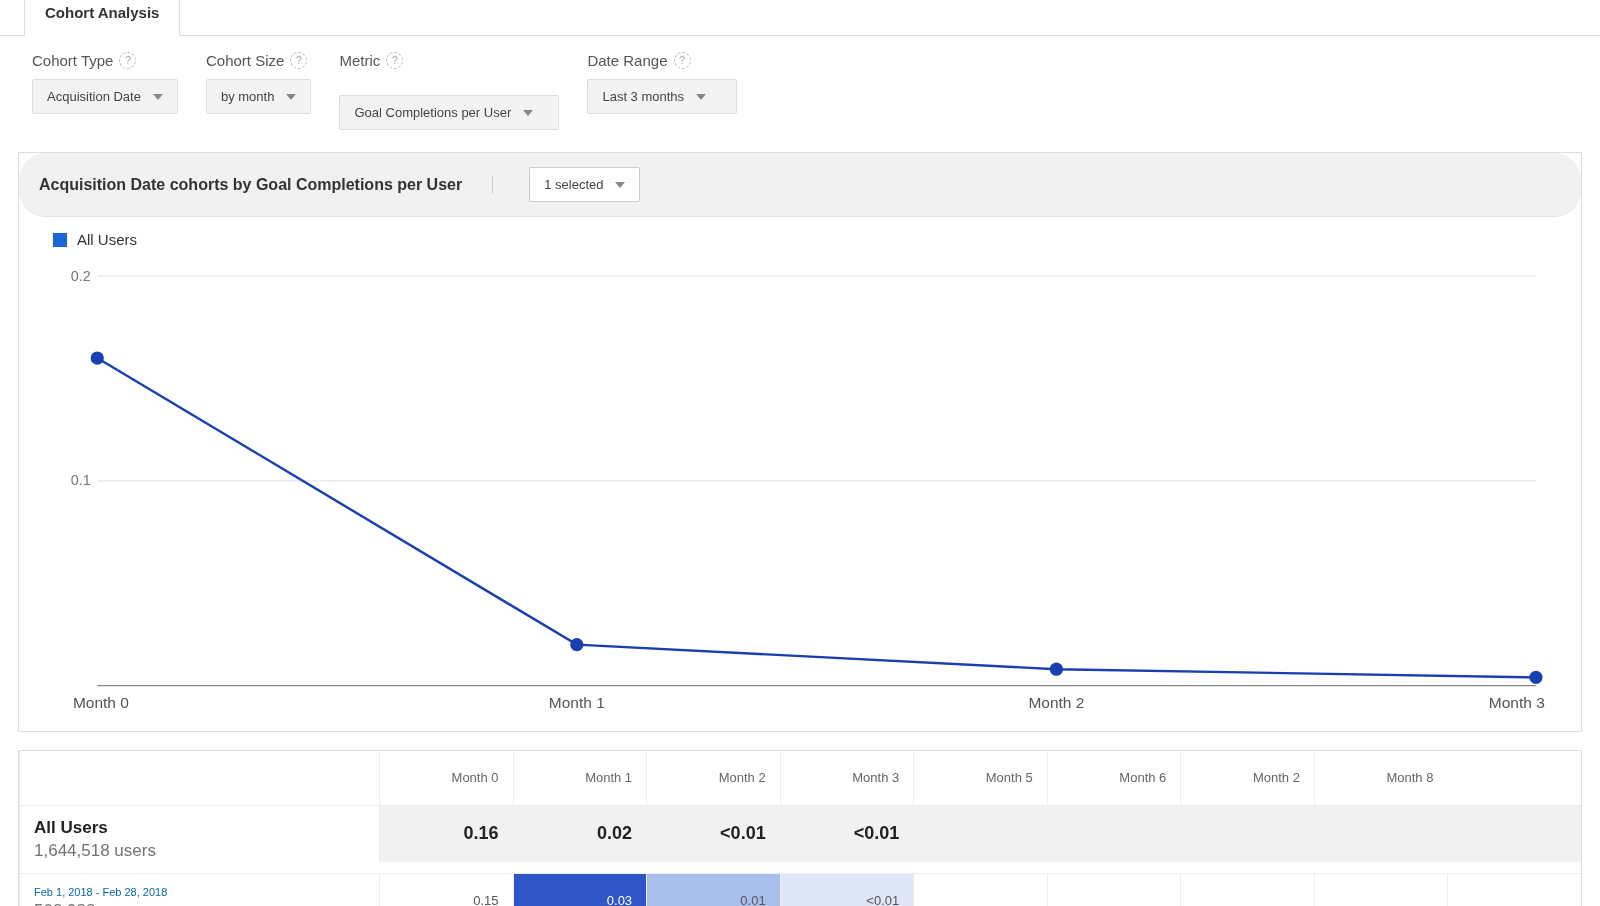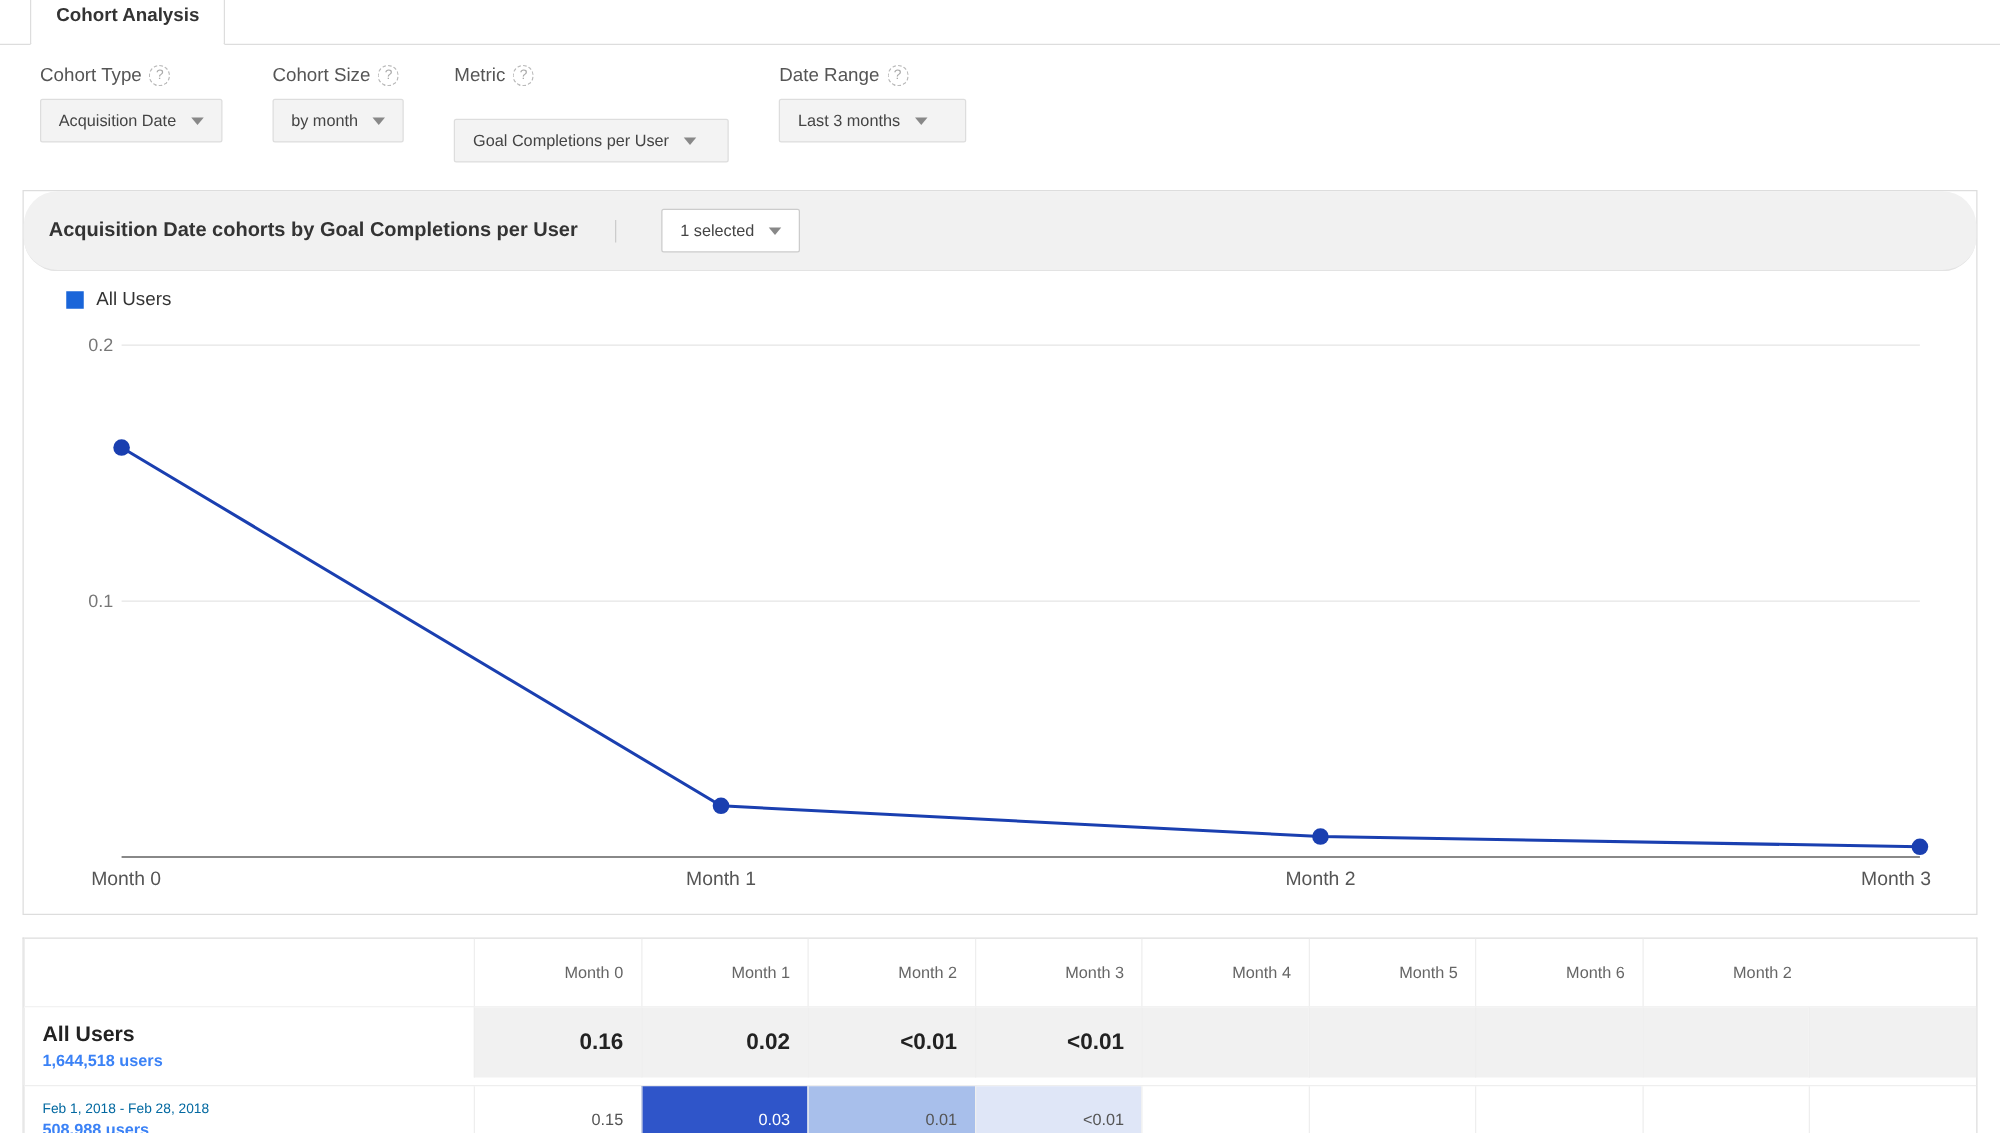--- a/index.html
+++ b/index.html
@@ -3,21 +3,21 @@
 <meta charset="utf-8">
 <style>
   * { box-sizing: border-box; margin: 0; padding: 0; }
   body { font-family: Arial, Helvetica, sans-serif; color: #222; background: #fff; font-size: 14px; }
 
   
   .tabbar { display: flex; align-items: flex-end; padding: 0 24px; border-bottom: 1px solid #ddd; height: 36px; background: #fff; }
   .tab { padding: 14px 20px; font-weight: bold; font-size: 15px; color: #333; border: 1px solid #ddd; border-bottom: 1px solid #fff; position: relative; top: 1px; background: #fff; cursor: pointer; border-radius: 2px 2px 0 0;}
 
   
-  .filters { display: flex; gap: 40px; padding: 16px 32px 22px 32px; }
+  .filters { display: flex; gap: 28px; padding: 16px 32px 22px 32px; }
   .filter-group { display: flex; flex-direction: column; gap: 10px; }
   .filter-label { display: flex; align-items: center; gap: 6px; color: #555; font-size: 15px; }
   .help-icon { display: inline-flex; align-items: center; justify-content: center; width: 17px; height: 17px; border-radius: 50%; border: 1px dashed #bbb; color: #aaa; font-size: 11px; line-height: 1; cursor: pointer; }
   .dd { display: inline-flex; align-items: center; gap: 12px; background: #f3f3f3; border: 1px solid #ddd; padding: 9px 14px; color: #444; font-size: 13px; cursor: pointer; min-width: 105px; border-radius: 2px;}
   .dd .caret, .caret { display: inline-block; width: 0; height: 0; border-left: 5px solid transparent; border-right: 5px solid transparent; border-top: 6px solid #888; }
   .dd-metric { min-width: 220px; margin-top: 16px; }
   .dd-range { min-width: 150px; }
 
   
   .panel { margin: 0 18px; border: 1px solid #ddd; }
@@ -43,21 +43,21 @@
   .x-tick-mid { text-anchor: middle; }
   .x-tick-right { text-anchor: end; }
 
   
   .table { margin: 18px 18px 0 18px; border: 1px solid #ddd; border-bottom: none; }
   .trow { display: grid; grid-template-columns: 360px repeat(9, 1fr); border-bottom: 1px solid #eee; }
   .cell { padding: 12px 14px; display: flex; align-items: center; justify-content: flex-end; border-left: 1px solid #eee; color: #555; font-size: 13.5px; white-space: nowrap;}
   .cell-head { color: #666; font-size: 13px; height: 54px;}
   .cell-left { justify-content: flex-start; flex-direction: column; align-items: flex-start; gap: 3px; }
   .cell-left .primary { color: #222; font-size: 17px; font-weight: bold; }
-  .cell-left .secondary { color: #3b82f6; font-size: 13px; font-weight: bold; }
+  .cell-left .secondary { color: #737373; font-size: 17px; font-weight: normal; }
   .cell-left.cohort .primary { font-size: 11px; font-weight: normal; color: #0369a1;}
   .row-allusers .cell-left { background: #fff; }
   .row-allusers .valcell { font-weight: bold; color: #222; font-size: 18px; background: #f1f1f1; height: 56px;}
   .row-cohort .valcell { font-size: 13px; color: #555; height: 54px;}
   .heat-dark { background: #2f55c9 !important; color: #fff !important; }
   .heat-mid { background: #a8bfeb !important; color: #555 !important; }
   .heat-light { background: #dfe6f7 !important; color: #555 !important; }
 </style>
 </head>
 <body>
@@ -152,24 +152,24 @@
 </div>
 
 <div class="table">
   <div class="trow" id="table-head-row">
     <div class="cell cell-head cell-left"></div>
 
   <div class="cell cell-head">Month 0</div>
       <div class="cell cell-head">Month 1</div>
       <div class="cell cell-head">Month 2</div>
       <div class="cell cell-head">Month 3</div>
-      <div class="cell cell-head">Month 4</div>
       <div class="cell cell-head">Month 5</div>
       <div class="cell cell-head">Month 6</div>
       <div class="cell cell-head">Month 2</div>
+      <div class="cell cell-head">Month 8</div>
     </div>
 
 <div class="trow row-allusers">
       <div class="cell cell-left">
         <div class="primary">All Users</div>
         <div class="secondary">1,644,518 users</div>
       </div>
       <div class="cell valcell">0.16</div>
       <div class="cell valcell">0.02</div>
       <div class="cell valcell">&lt;0.01</div>

